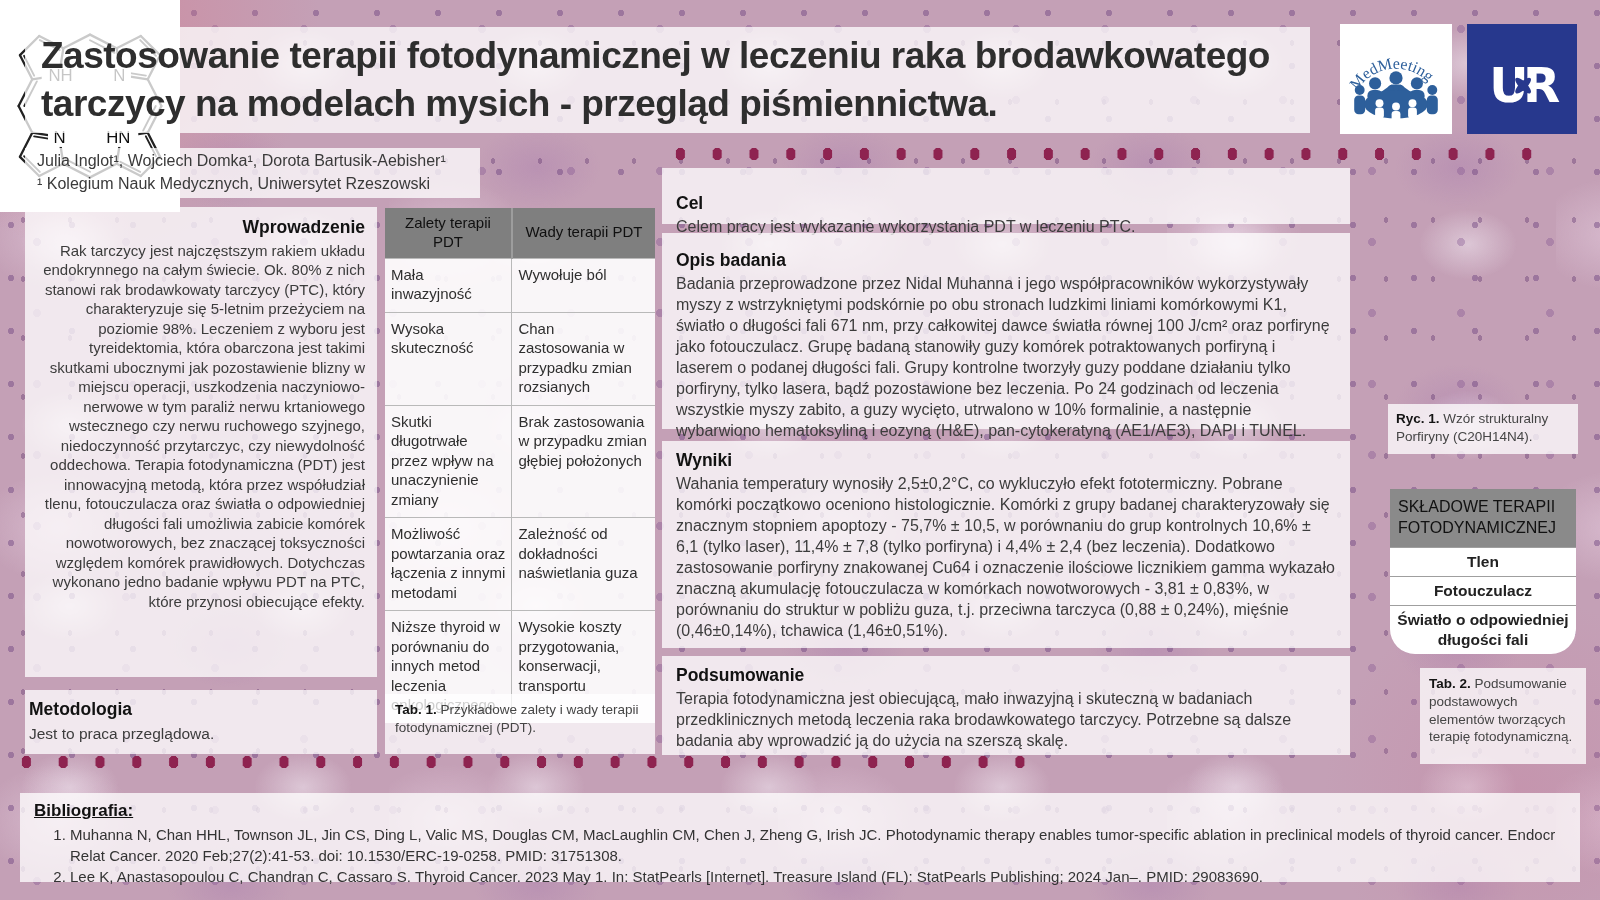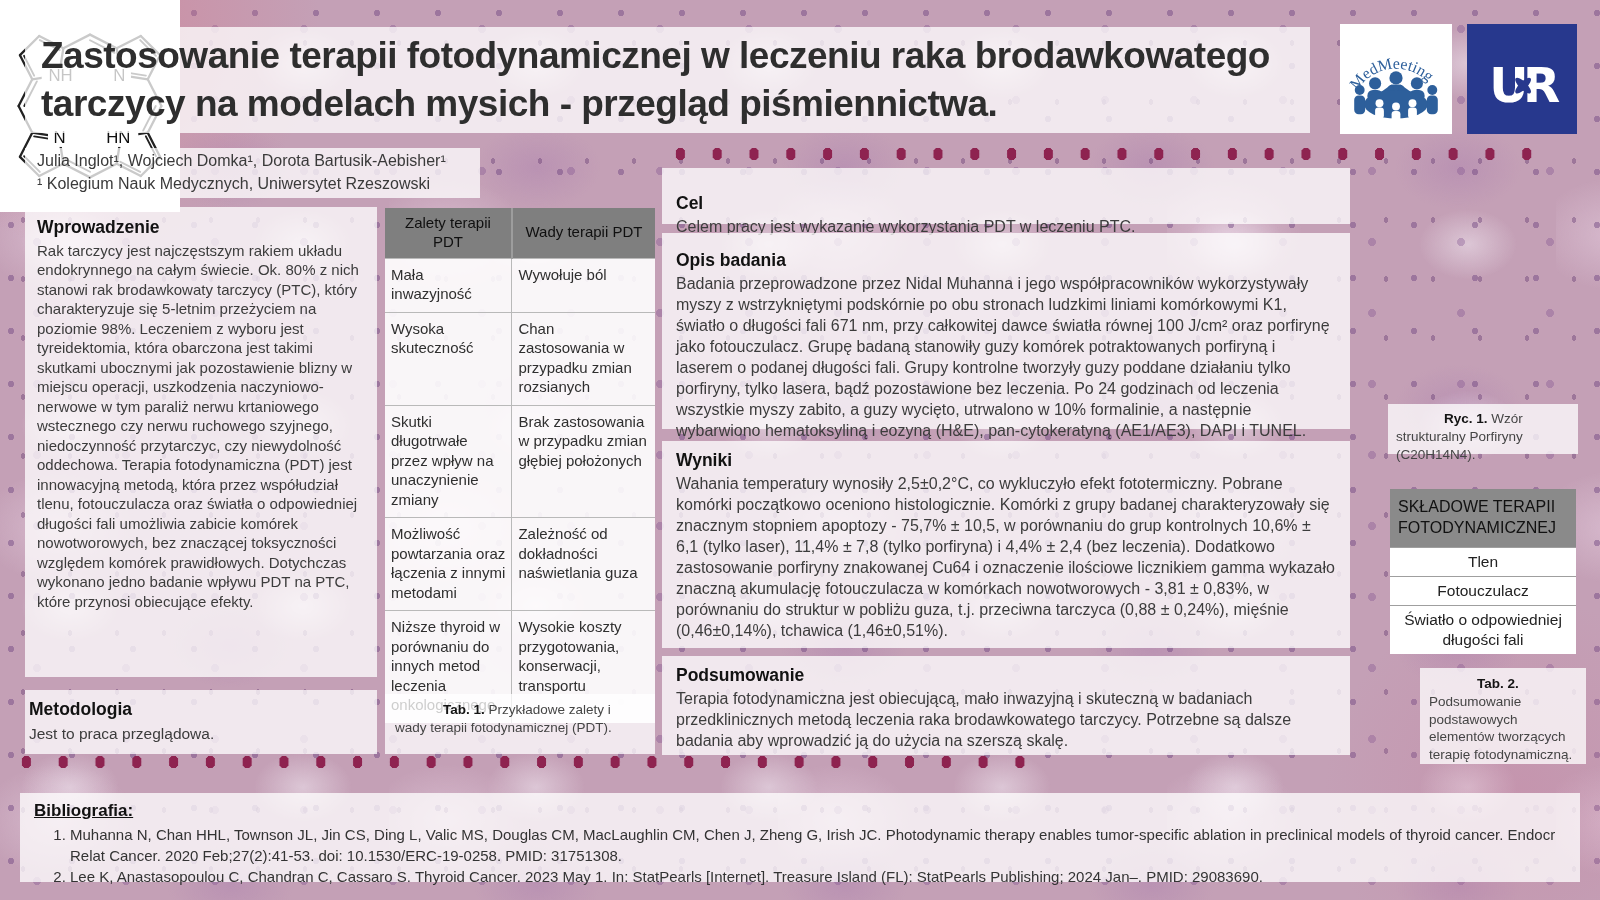--- a/index.html
+++ b/index.html
@@ -36,52 +36,52 @@
   .authors-box{ left:25px; top:148px; width:455px; height:50px; padding:1px 12px;
     font-size:16px; line-height:1.45; color:#3a3a3a; }
 
   .dots{ position:absolute; height:16px;
     background-image:radial-gradient(5px 6.5px at 50% 50%, #8e2350 96%, transparent 100%);
     background-size:36.8px 16px; background-repeat:repeat-x; }
   .dots-top{ left:662px; top:146px; width:884px; }
   .dots-bottom{ left:8px; top:754px; width:1038px; }
 
   .intro-box{ left:25px; top:207px; width:352px; height:470px; padding:9px 12px;
-    font-size:15px; line-height:1.3; }
+    font-size:15px; line-height:1.3;text-align:right; }
   .metod-box{ left:25px; top:690px; width:352px; height:64px; padding:8px 4px;
     font-size:15.5px; line-height:1.35; }
 
   .t1wrap{ position:absolute; left:385px; top:208px; width:270px; }
   table.t1{ width:100%; border-collapse:collapse; background:rgba(255,255,255,0.9); }
   table.t1 th{ background:#7f7f7f; color:#101010; font-weight:normal; font-size:15px;
     line-height:1.25; padding:6px 4px; text-align:center; vertical-align:middle; }
   table.t1 th + th{ border-left:2px solid #9d9d9d; }
   table.t1 td{ font-size:15px; line-height:1.3; padding:6px 6px 8px; vertical-align:top;
     border-top:1px solid #b9b9b9; color:#2f2f2f; }
   table.t1 td + td{ border-left:1px solid #b9b9b9; }
   table.t1 col.c1{ width:47%; } table.t1 col.c2{ width:53%; }
 
   .caption{ font-size:13.5px; line-height:1.32; color:#454545; padding:7px 10px; }
-  .caption .cap-b{ font-weight:bold; color:#141414;margin-left:48px; }
+  .caption .cap-b{ font-weight:bold; color:#141414; }
   .t1caption{ left:385px; top:694px; width:270px; height:60px; }
 
   .cel-box{ left:662px; top:168px; width:688px; height:56px; padding:24px 14px; font-size:16px; line-height:1.3; }
   .opis-box{ left:662px; top:233px; width:688px; height:196px; padding:16px 14px; font-size:16px; line-height:1.31; }
   .wyniki-box{ left:662px; top:441px; width:688px; height:207px; padding:8px 14px; font-size:16px; line-height:1.31; }
   .podsum-box{ left:662px; top:656px; width:688px; height:99px; padding:8px 14px; font-size:16px; line-height:1.31; }
 
   .fig-box{ left:1390px; top:187px; width:180px; height:212px; background:#fff; padding:6px; }
   .fig-box svg{ width:100%; height:100%; }
   .fig-caption{ left:1388px; top:404px; width:190px; height:50px; padding:6px 8px; }
 
-  .tab2{ position:absolute; left:1390px; top:489px; width:186px; background:#fff; }
+  .tab2{ position:absolute; left:1390px; top:489px; width:186px; background:#fff;border-radius:25px; }
   .tab2-header{ background:#8a8a8a; color:#111; font-size:16px; line-height:1.3;
     padding:8px 8px; text-align:left; }
   .tab2-row{ font-size:15.5px; line-height:1.3; color:#222; text-align:center;
-    padding:4px 6px; border-top:1px solid #9f9f9f; }
+    padding:4px 6px; border-top:1px solid #9f9f9f;font-weight:bold; }
   .tab2-caption{ left:1420px; top:668px; width:166px; height:96px; padding:7px 9px; }
 
   .bib-box{ left:20px; top:793px; width:1560px; height:89px; padding:6px 14px;
     font-size:15px; line-height:1.4; color:#333; }
   .bib-box h3{ font-size:17px; color:#111;text-decoration:underline; }
   .bib-box ol{ margin:1px 0 0; padding-left:36px; }
 </style>
 </head>
 <body>
 

